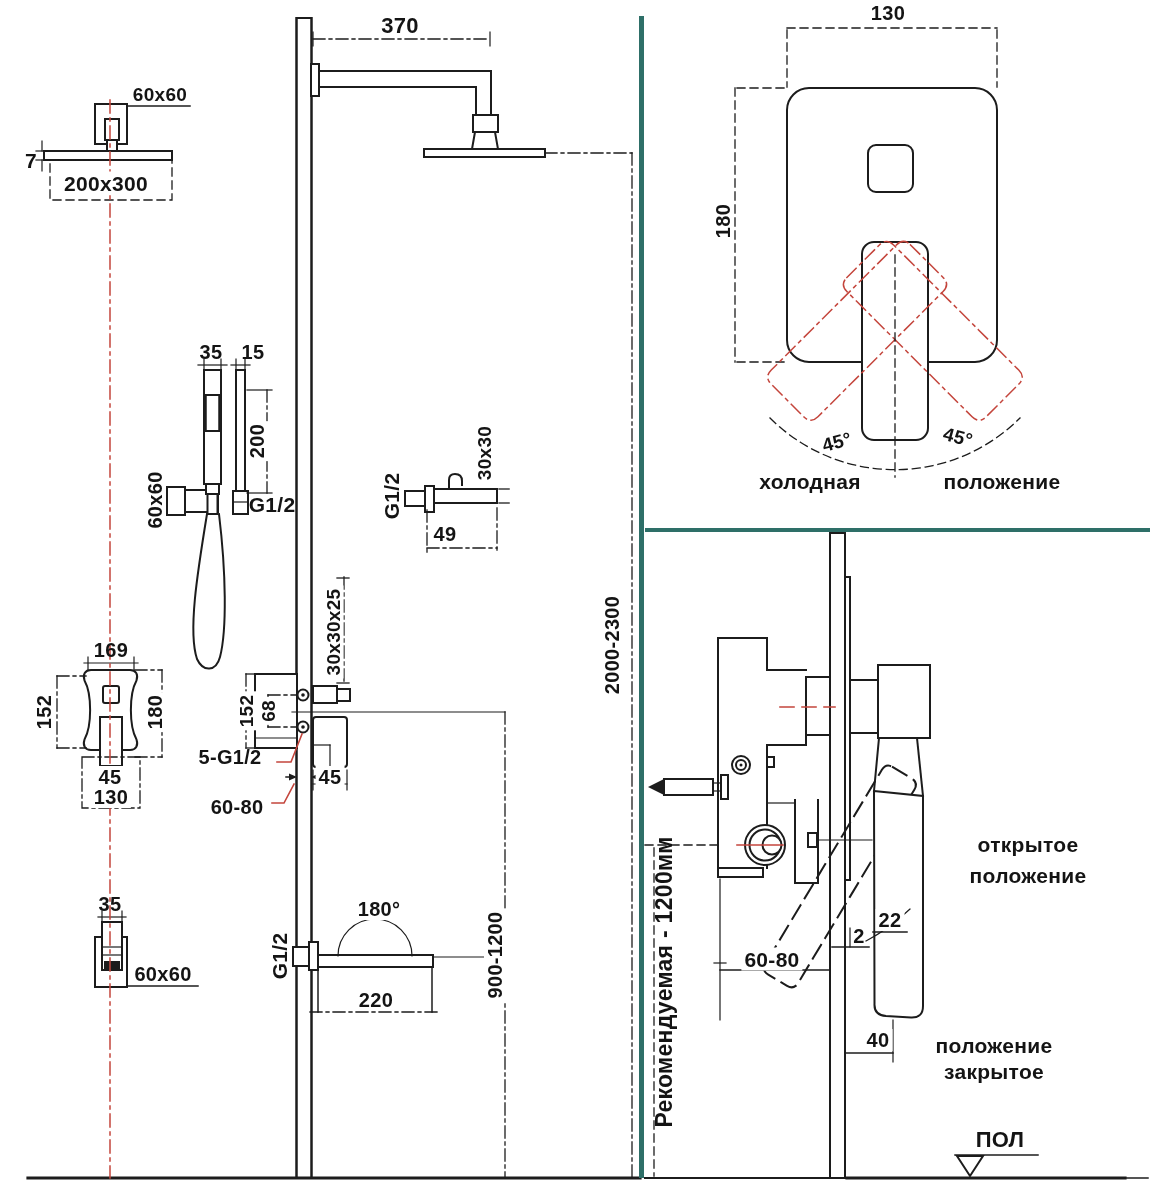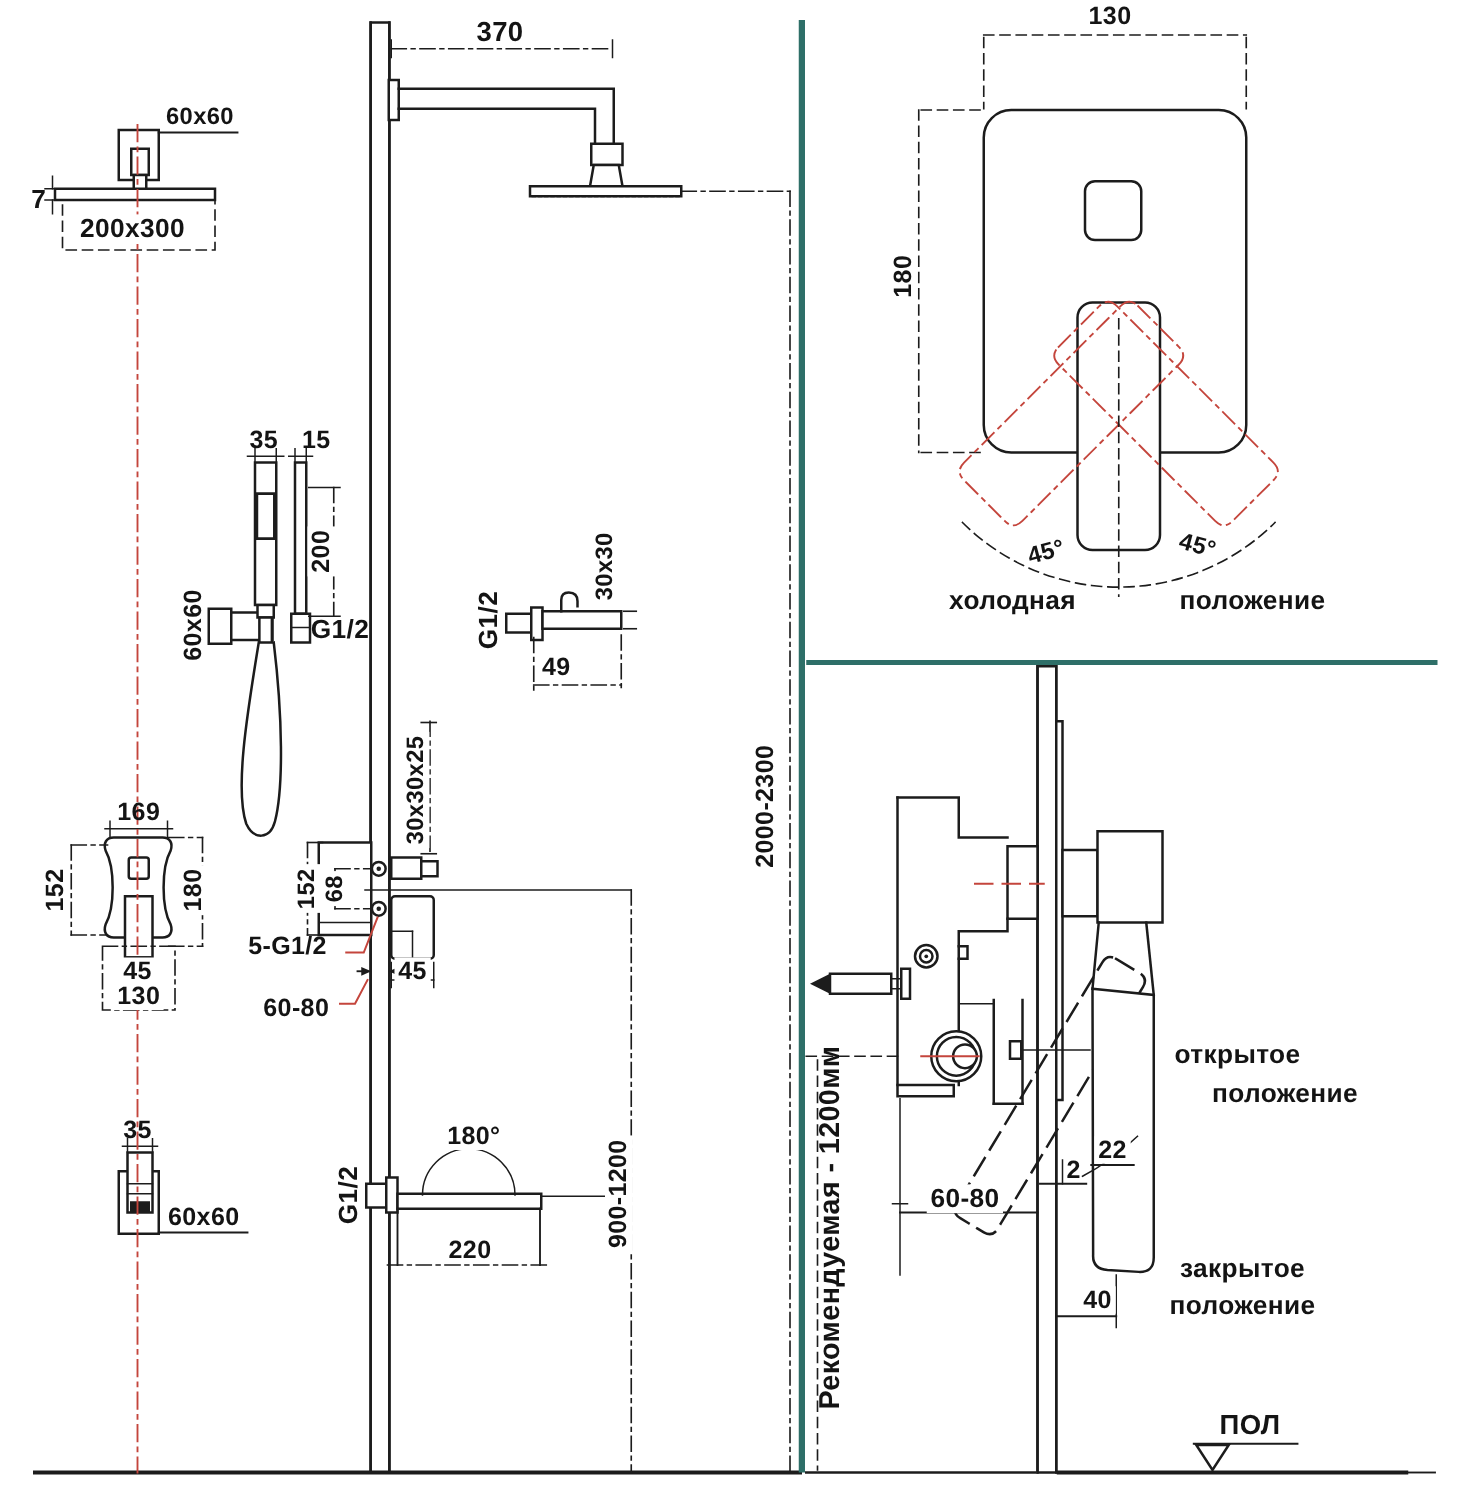--- a/index.html
+++ b/index.html
@@ -329,19 +329,19 @@
 <div class="lbl tl f19" style="left:837px;top:442px">45°</div>
 <div class="lbl tr f19" style="left:958px;top:437px">45°</div>
 <div class="lbl f21" style="left:810px;top:481px">холодная</div>
 <div class="lbl f21" style="left:1002px;top:481px">положение</div>
 
 <div class="lbl rot f23" style="left:664px;top:982px">Рекомендуемая - 1200мм</div>
 <div class="lbl f21 bg" style="left:772px;top:959px">60-80</div>
 <div class="lbl" style="left:859px;top:936px">2</div>
 <div class="lbl bg" style="left:890px;top:920px">22</div>
 <div class="lbl bg" style="left:878px;top:1040px">40</div>
-<div class="lbl f21" style="left:990px;top:844px">открытое</div>
+<div class="lbl f21" style="left:1028px;top:844px">открытое</div>
 <div class="lbl f21" style="left:1028px;top:875px">положение</div>
-<div class="lbl f21" style="left:994px;top:1015px">закрытое</div>
+<div class="lbl f21" style="left:994px;top:1071px">закрытое</div>
 <div class="lbl f21" style="left:994px;top:1045px">положение</div>
 <div class="lbl f22" style="left:1000px;top:1140px">ПОЛ</div>
 
 </div>
 
 </body></html>

